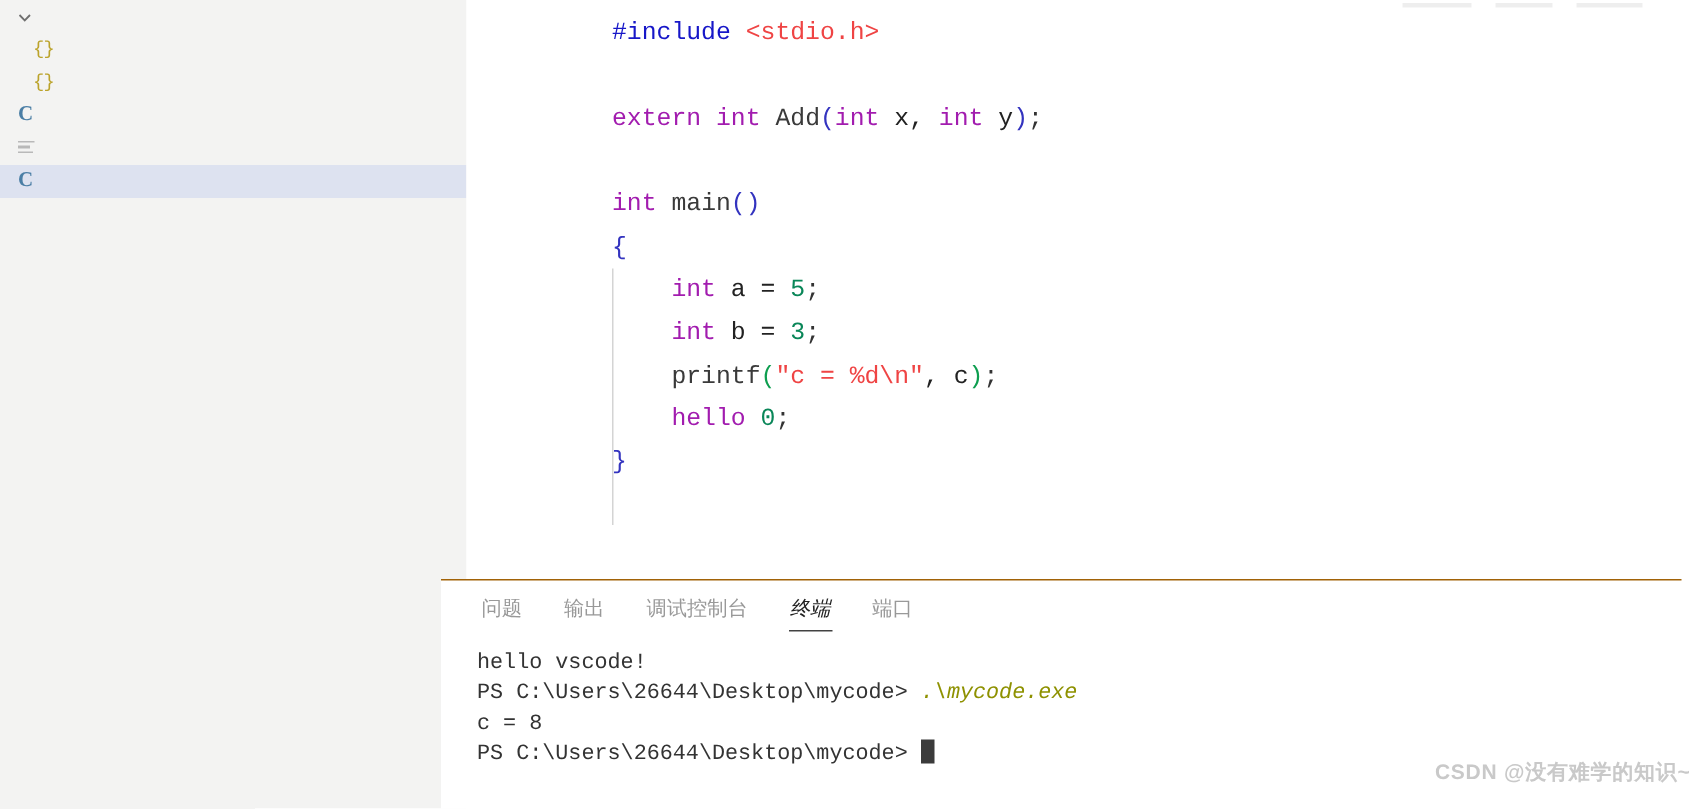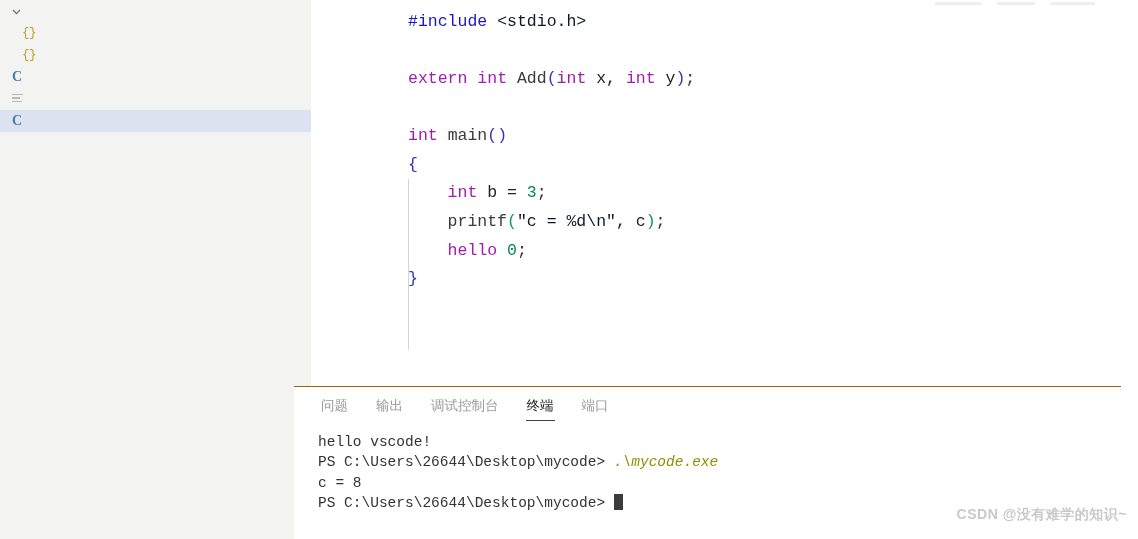--- a/index.html
+++ b/index.html
@@ -137,21 +137,21 @@
   
   .iguide {
     position: absolute;
     left: 311px;
     width: 1px;
     background: #d3d3d3;
   }
   
   .t-pre { color: #1717C8; }
   .t-kw  { color: #a21caf; }
-  .t-str { color: #0f172a; }
+  .t-str { color: #ef4444; }
   .t-num { color: #098658; }
   .t-fn  { color: #3a3a3a; }
   .t-id  { color: #222222; }
   .t-op  { color: #333333; }
   .b1 { color: #0D9E4F; }
   .b2 { color: #3333BF; }
 
   
   #panel {
     position: absolute;
@@ -171,20 +171,21 @@
     font-size: 13.5px;
     color: #999999;
     margin-right: 26px;
     padding: 7px 1px 6px 1px;
     position: relative;
     cursor: pointer;
     white-space: nowrap;
   }
   .ptab.active {
     color: #222222;
+    font-style: italic;
   }
   .ptab.active:after {
     content: "";
     position: absolute;
     left: 0; right: 0; bottom: 0;
     height: 1.5px;
     background: #424242;
   }
   #terminal {
     position: absolute;
@@ -277,20 +278,21 @@
     <div class="mm-bar" style="left:66px;width:38px;"></div>
     <div class="mm-bar" style="left:120px;width:44px;"></div>
   </div>
   <div id="code-area">
       <div class="cline"><span class="lnum"></span><span class="ctext"><span class="t-pre">#include</span><span class="t-op"> </span><span class="t-str">&lt;stdio.h&gt;</span></span></div>
       <div class="cline"><span class="lnum"></span><span class="ctext"></span></div>
       <div class="cline"><span class="lnum"></span><span class="ctext"><span class="t-kw">extern</span><span class="t-op"> </span><span class="t-kw">int</span><span class="t-op"> </span><span class="t-fn">Add</span><span class="b2">(</span><span class="t-kw">int</span><span class="t-id"> x, </span><span class="t-kw">int</span><span class="t-id"> y</span><span class="b2">)</span><span class="t-op">;</span></span></div>
       <div class="cline"><span class="lnum"></span><span class="ctext"></span></div>
       <div class="cline"><span class="lnum"></span><span class="ctext"><span class="t-kw">int</span><span class="t-op"> </span><span class="t-fn">main</span><span class="b2">(</span><span class="b2">)</span></span></div>
       <div class="cline"><span class="lnum"></span><span class="ctext"><span class="b2">{</span></span></div>
+      <div class="cline"><span class="lnum"></span><span class="ctext"><span class="t-op">    </span><span class="t-kw">int</span><span class="t-id"> a = </span><span class="t-num">5</span><span class="t-op">;</span></span></div>
       <div class="cline"><span class="lnum"></span><span class="ctext"><span class="t-op">    </span><span class="t-kw">int</span><span class="t-id"> b = </span><span class="t-num">3</span><span class="t-op">;</span></span></div>
       <div class="cline"><span class="lnum"></span><span class="ctext"><span class="t-op">    </span><span class="t-fn">printf</span><span class="b1">(</span><span class="t-str">"c = %d\n"</span><span class="t-id">, c</span><span class="b1">)</span><span class="t-op">;</span></span></div>
       <div class="cline"><span class="lnum"></span><span class="ctext"><span class="t-op">    </span><span class="t-kw">hello</span><span class="t-op"> </span><span class="t-num">0</span><span class="t-op">;</span></span></div>
       <div class="cline"><span class="lnum active"></span><span class="ctext"><span class="b2">}</span></span></div>
     </div>
 <div class="iguide" style="position: absolute; left: 97px; top: 178.6px; height: 171.6px; width: 1px; background: rgb(212, 212, 212);"></div>
   </div>
 
 <div id="panel">
   <div id="panel-tabs">

